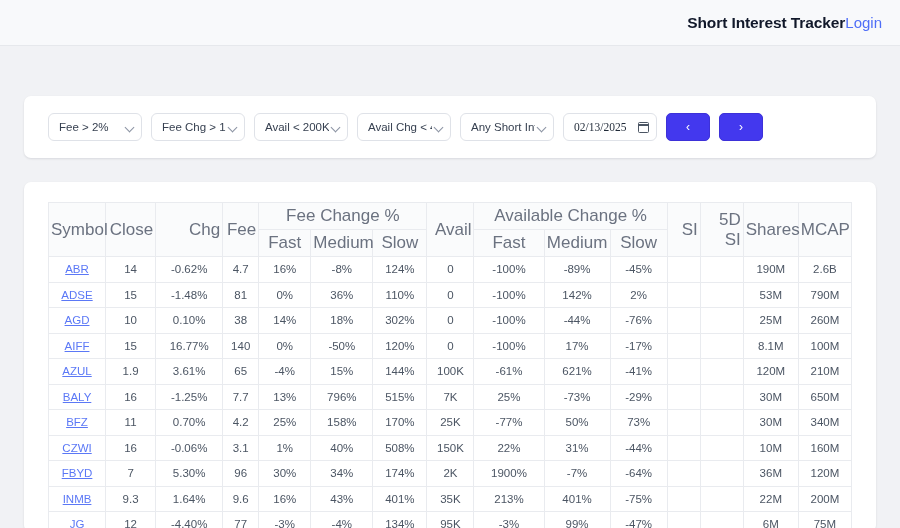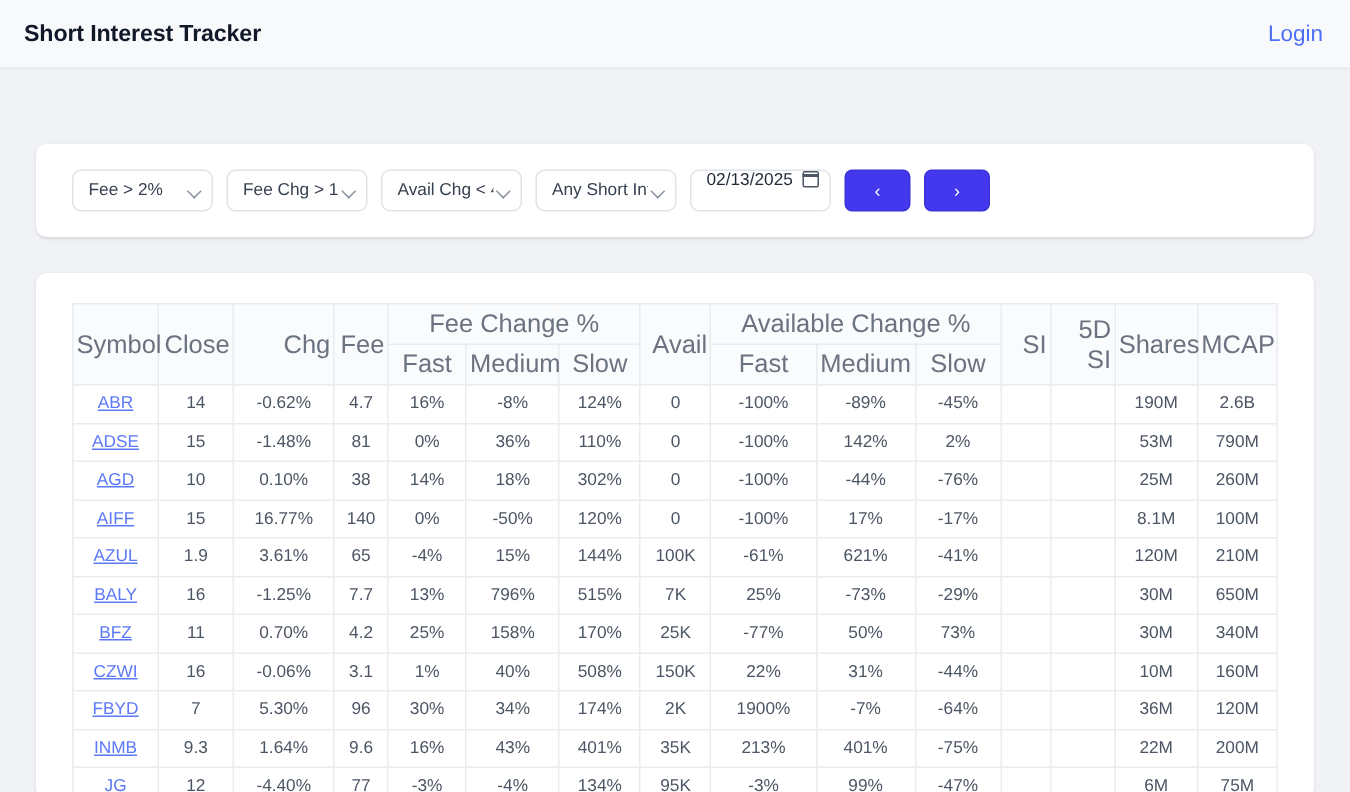--- a/index.html
+++ b/index.html
@@ -12,21 +12,21 @@
     -webkit-font-smoothing: antialiased;
   }
 
   
   .topbar {
     height: 46px;
     background: #f8f9fb;
     border-bottom: 1px solid #e6e8ec;
     display: flex;
     align-items: center;
-    justify-content: space-between;
+    justify-content: flex-end;
     padding: 0 18px 0 16px;
   }
   .brand-title {
     font-size: 15.5px;
     font-weight: bold;
     color: #11182a;
     letter-spacing: -0.1px;
   }
   .login-link {
     font-size: 15px;
@@ -95,22 +95,24 @@
     border-bottom: 1.3px solid #8b93a3;
     transform: rotate(45deg);
   }
   .date-box {
     width: 94px;
     height: 28px;
     border: 1px solid #dfe2e8;
     border-radius: 6px;
     background: #fff;
     display: flex;
+    align-items: center;
     padding: 0 7px 0 10px;
     cursor: pointer;
+    font-family: Liberation Serif, serif;
   }
   .date-box .date-val {
     font-size: 11.5px;
     color: #1f2937;
     flex: 1;
     white-space: nowrap;
   }
   .cal-icon {
     width: 11px; height: 11px;
     flex: none;
@@ -215,20 +217,24 @@
       <div class="select-box">
         <span class="sel-label">Fee &gt; 2%</span>
         <span class="chev"></span>
       </div>
 
       <div class="select-box">
         <span class="sel-label">Fee Chg &gt; 10</span>
         <span class="chev"></span>
       </div>
 
+      <div class="select-box">
+        <span class="sel-label">Avail &lt; 200K</span>
+        <span class="chev"></span>
+      </div>
 
       <div class="select-box">
         <span class="sel-label">Avail Chg &lt; 4</span>
         <span class="chev"></span>
       </div>
 
 
       <div class="select-box">
         <span class="sel-label">Any Short Int</span>
         <span class="chev"></span>

